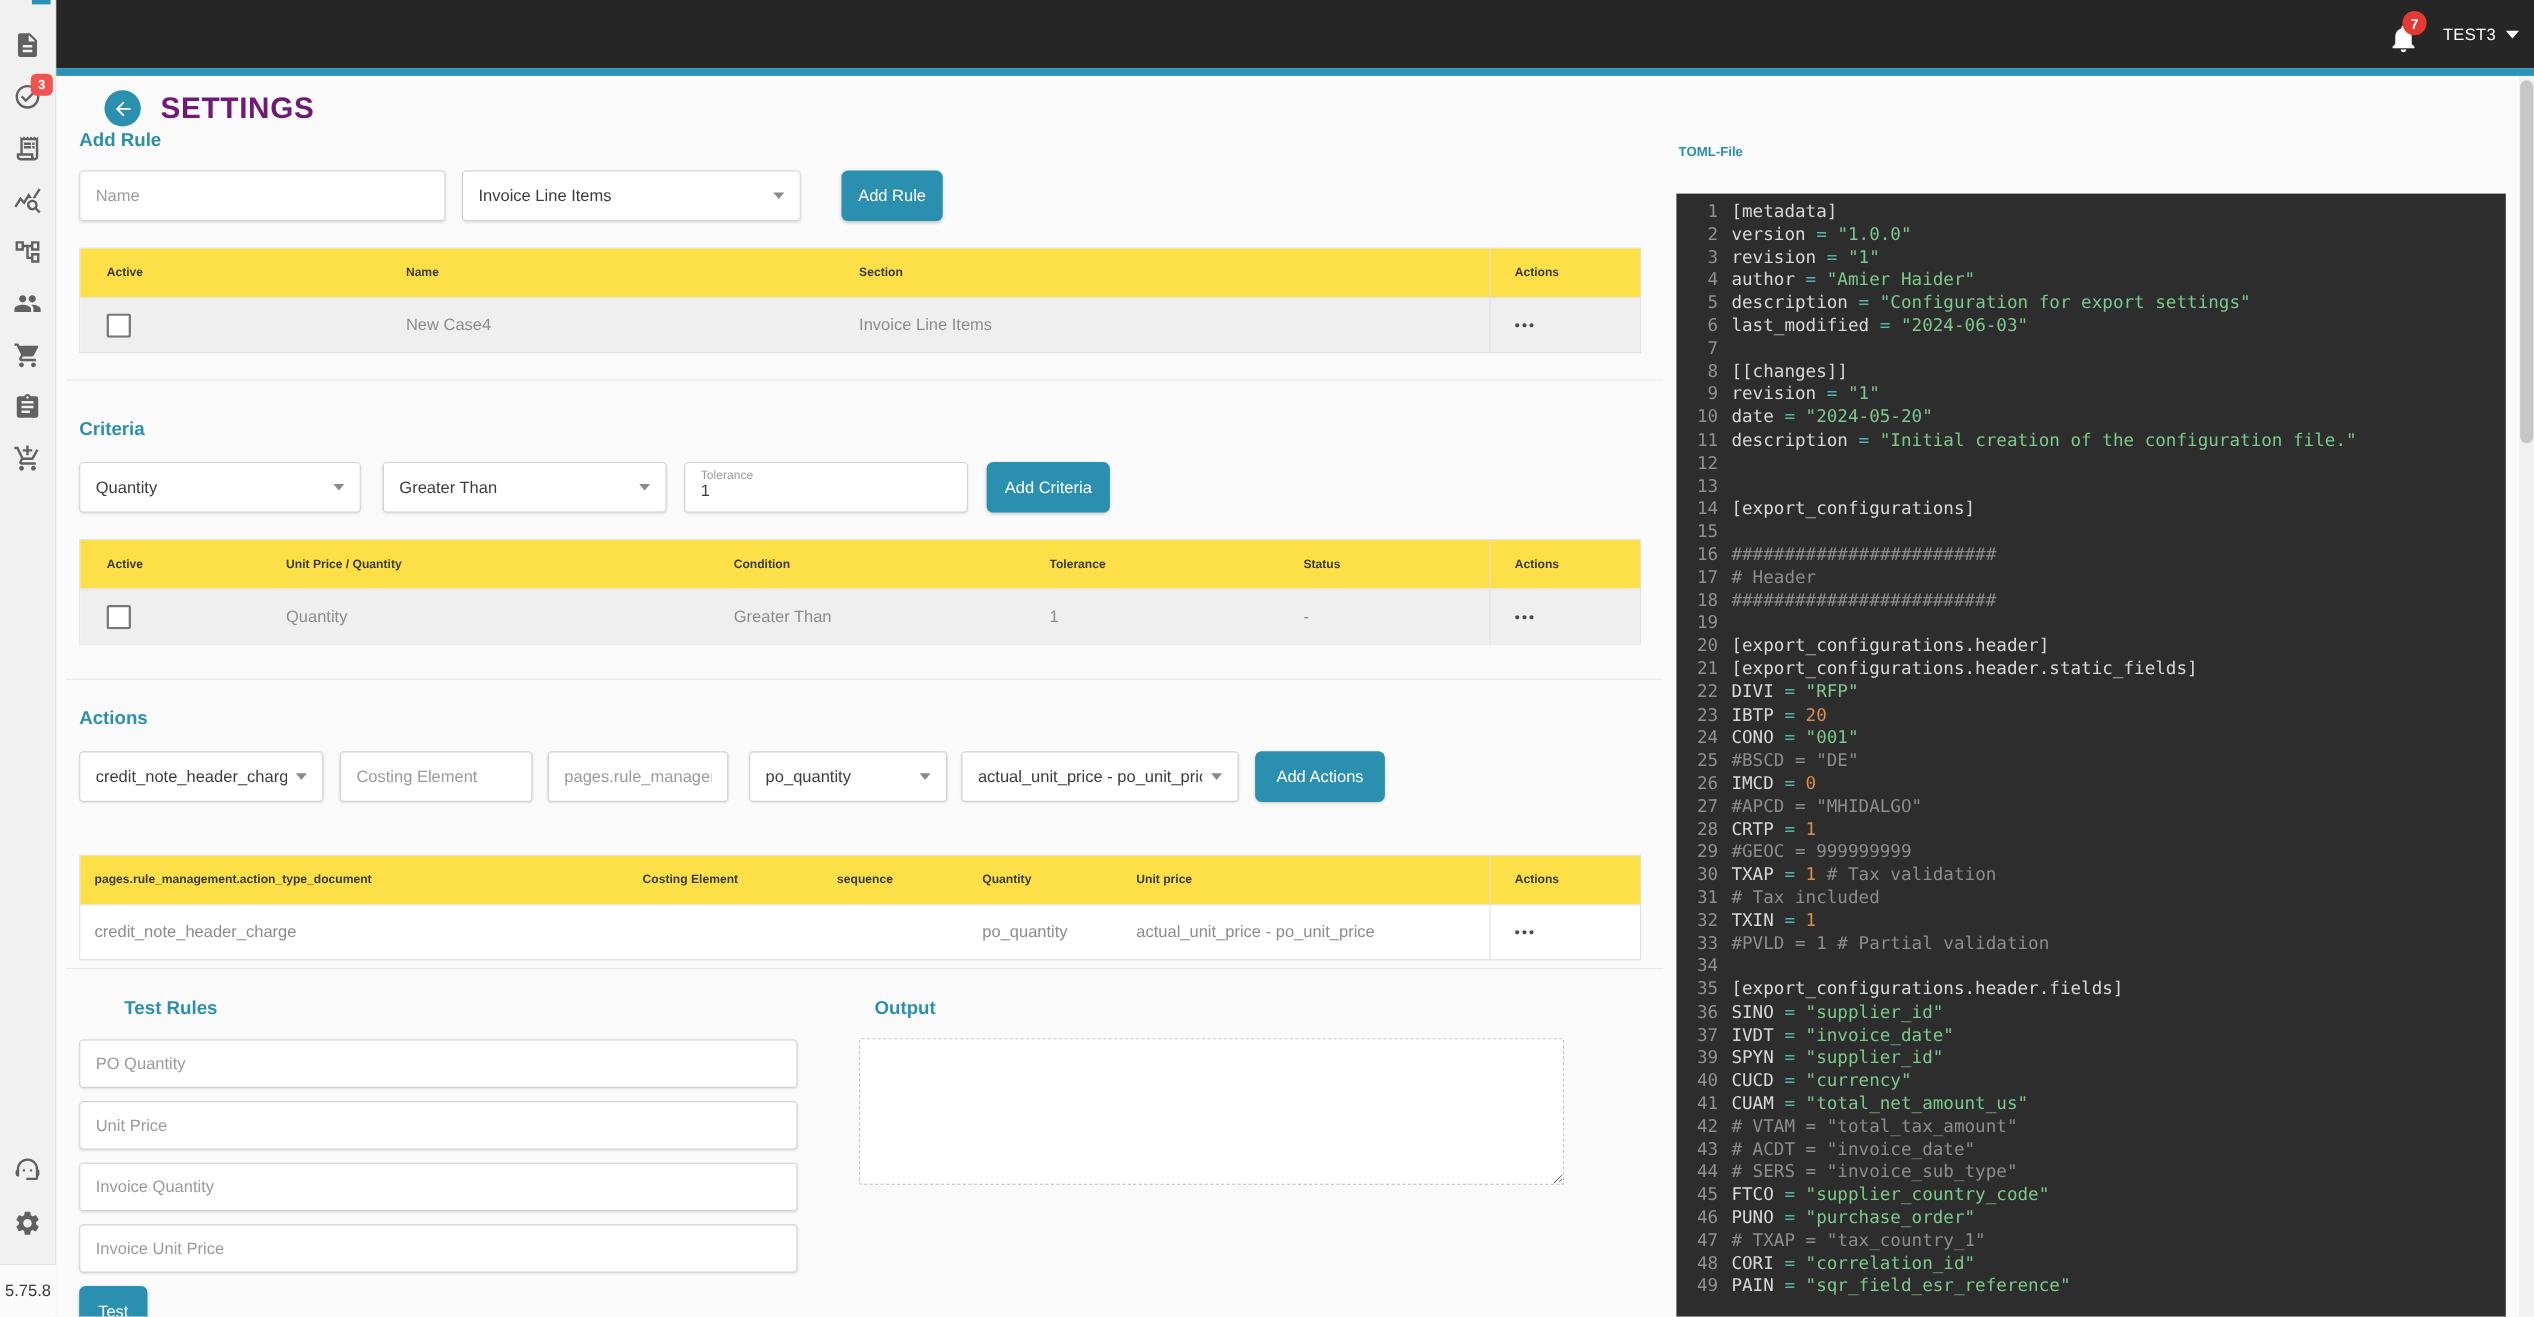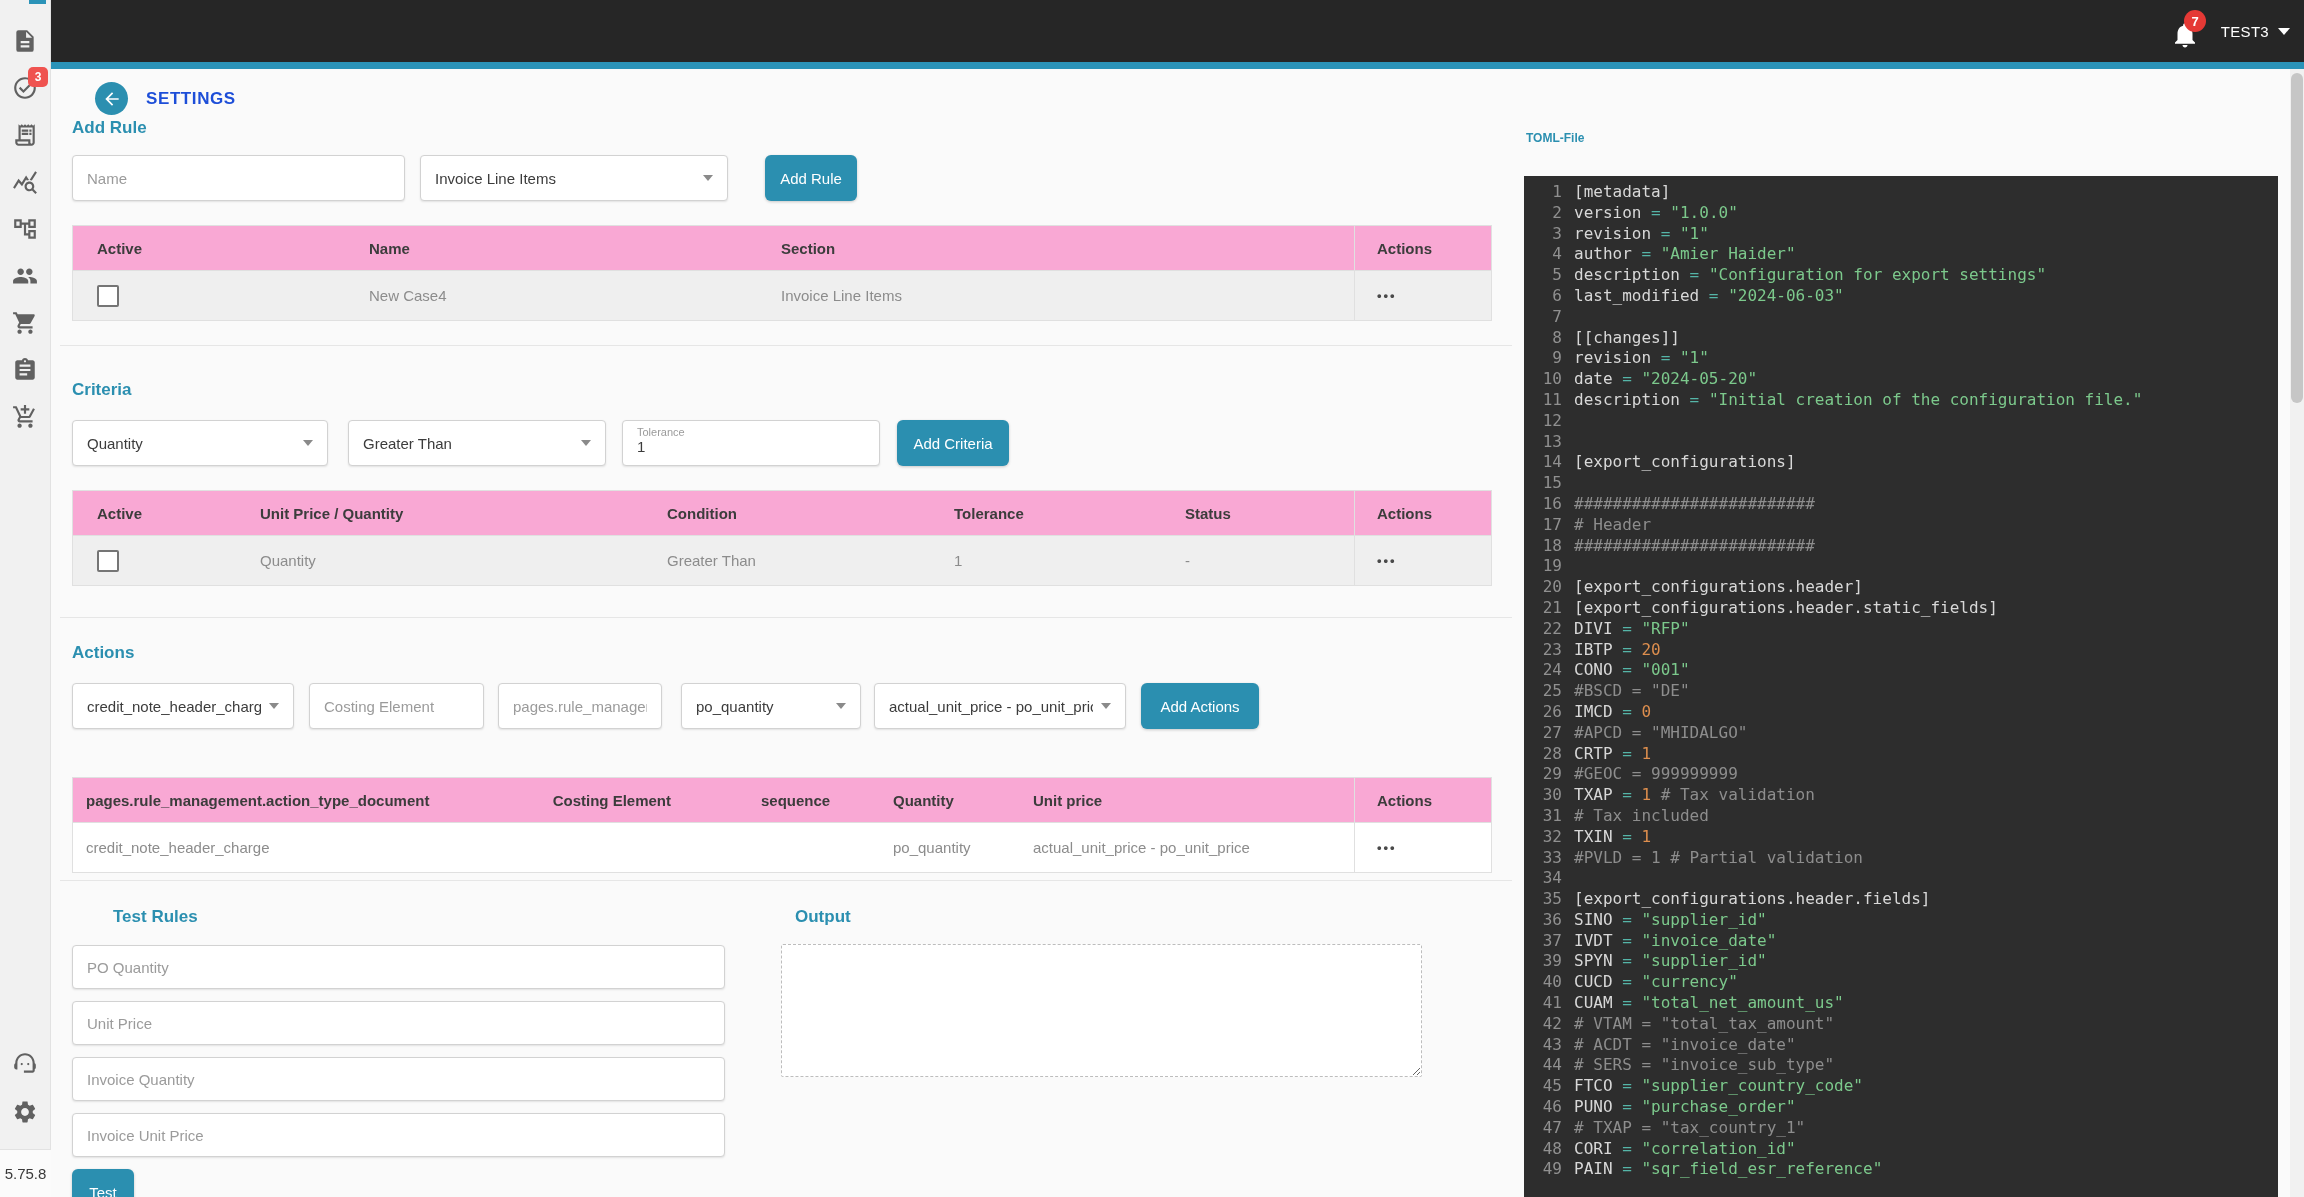--- a/index.html
+++ b/index.html
@@ -25,40 +25,40 @@
   .user-menu { position:absolute; right:14px; top:0; height:62px; display:flex; align-items:center; gap:9px; cursor:pointer; }
   .user-name { color:#fff; font-size:15px; font-weight:500; letter-spacing:.3px; }
   .user-caret { width:0; height:0; border-left:6px solid transparent; border-right:6px solid transparent; border-top:7px solid #ffffff; }
 
   
   .main { position:absolute; left:51px; top:69px; width:2253px; height:1128px; background:#fafafa; overflow:hidden; }
 
   .settings-row { position:absolute; left:44px; top:13px; display:flex; align-items:center; gap:18px; }
   .back-btn { width:33px; height:33px; border-radius:50%; background:#2b8fb0; display:flex; align-items:center; justify-content:center; cursor:pointer; }
   .back-btn svg { width:20px; height:20px; fill:#ffffff; }
-  .page-title { color:#1d4ed8; font-size:17px; font-weight:bold; letter-spacing:.6px; }
+  .page-title { color:#701a75; font-size:27px; font-weight:bold; letter-spacing:.6px; }
 
   .sec-h { position:absolute; color:#2b8fb0; font-size:17px; font-weight:bold; }
   .divider { position:absolute; left:9px; width:1452px; height:1px; background:#e6e6e6; }
 
   .inp, .sel, .tolbox { position:absolute; height:46px; background:#fff; border:1px solid #d2d2d2; border-radius:4px; box-shadow:0 1px 2px rgba(0,0,0,.1); }
   .inp input { width:100%; height:100%; border:none; outline:none; background:transparent; padding:0 14px; font-size:15px; color:#3c3c3c; font-family:"Liberation Sans",sans-serif; }
   .inp input::placeholder { color:#9b9b9b; }
   .sel { display:flex; align-items:center; justify-content:space-between; padding:0 14px; cursor:pointer; }
   .sel .val { font-size:15px; color:#3c3c3c; white-space:nowrap; overflow:hidden; }
   .caret { width:0; height:0; border-left:5px solid transparent; border-right:5px solid transparent; border-top:6px solid #8a8a8a; flex:none; margin-left:8px; }
   .tolbox { padding:5px 14px 0; }
   .tol-label { font-size:11px; color:#9b9b9b; display:block; }
   .tol-val { font-size:15px; color:#3c3c3c; }
   .btn { position:absolute; height:46px; background:#2b8fb0; color:#fff; border:none; border-radius:6px; font-size:15px; font-weight:500; font-family:"Liberation Sans",sans-serif; cursor:pointer; box-shadow:0 1px 3px rgba(0,0,0,.2); }
 
   
   .tbl { position:absolute; left:21px; width:1420px; background:#fff; border:1px solid #e0e0e0; }
   .trow { display:grid; align-items:center; }
-  .thead { height:44px; font-size:15px; font-weight:bold; color:#3c3c3c; background:#f9a8d4; }
+  .thead { height:44px; font-size:11px; font-weight:bold; color:#3c3c3c; background:#fde047; }
   .tdata { height:50px; font-size:15px; color:#8c8c8c; border-top:1px solid #e0e0e0; }
   .gray { background:#efefef; }
   .t1 .trow { grid-template-columns:296px 412px 1fr 137px; }
   .t2 .trow { grid-template-columns:187px 407px 287px 231px 1fr 137px; }
   .t3 .trow { grid-template-columns:470px 128px 222px 140px 1fr 137px; }
   .cell { overflow:hidden; white-space:nowrap; }
   .pad24 { padding-left:24px; }
   .pad13 { padding-left:13px; }
   .padseq { padding-left:90px; }
   .right { text-align:right; }

